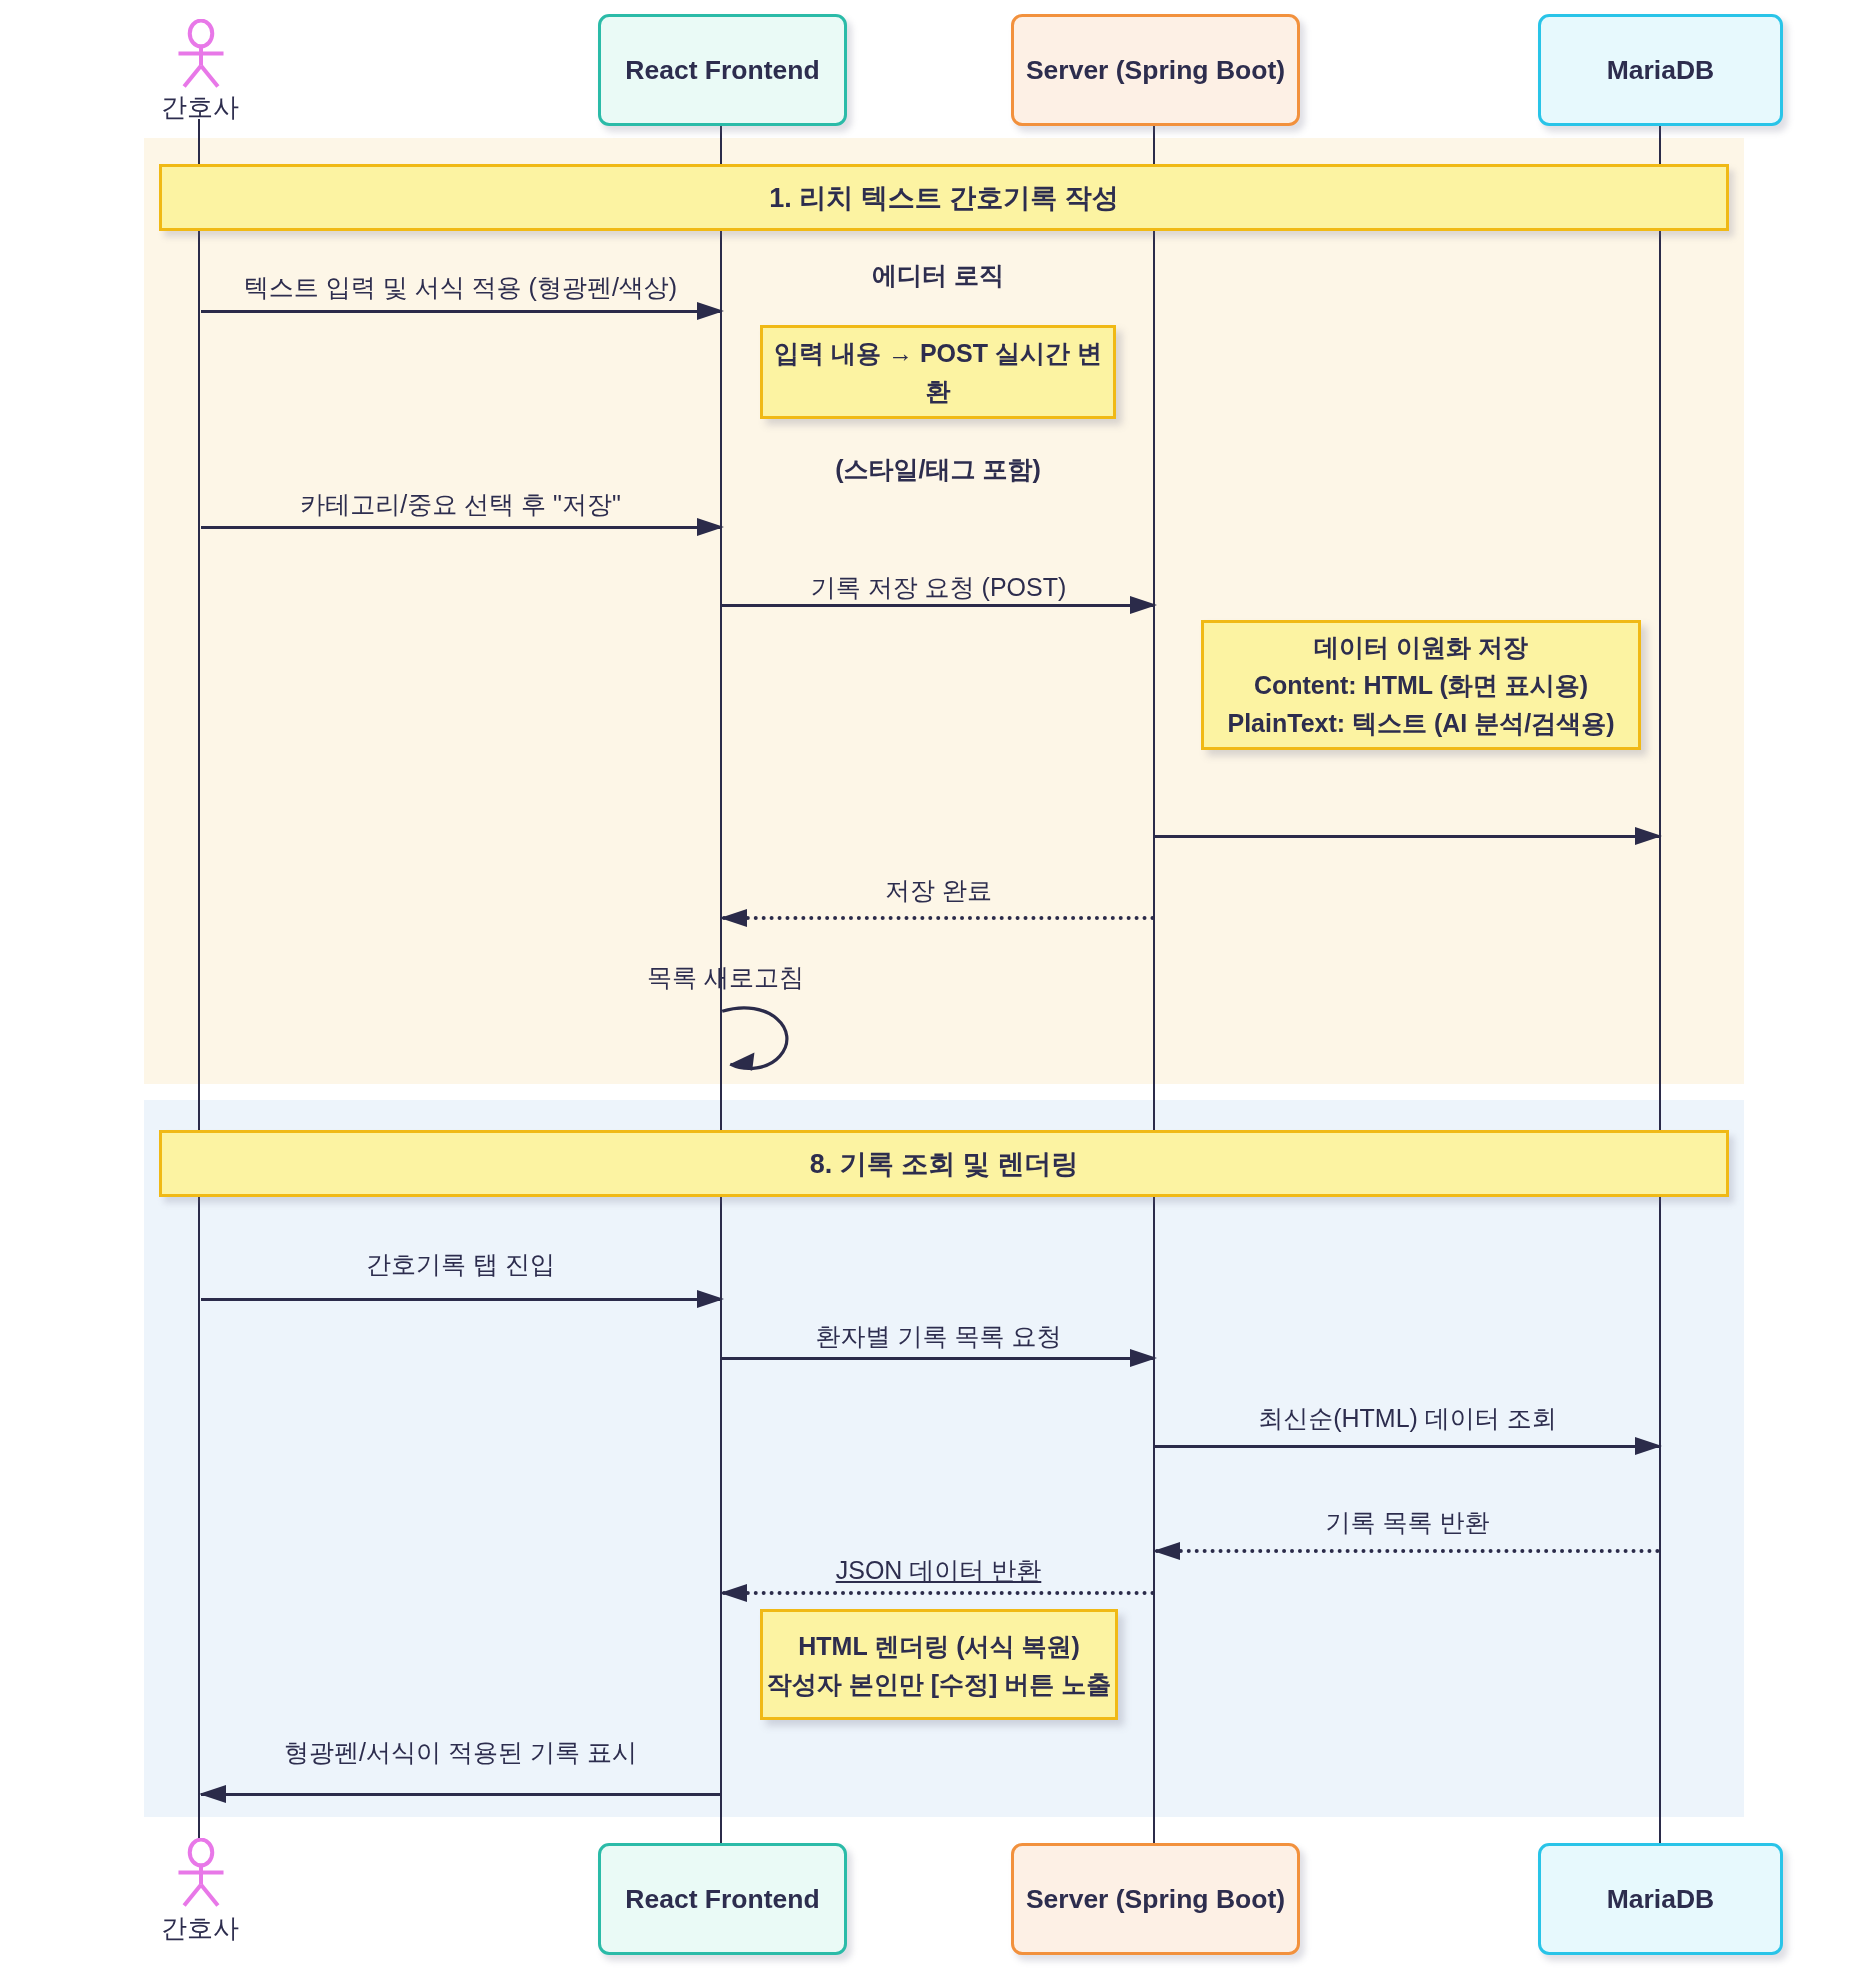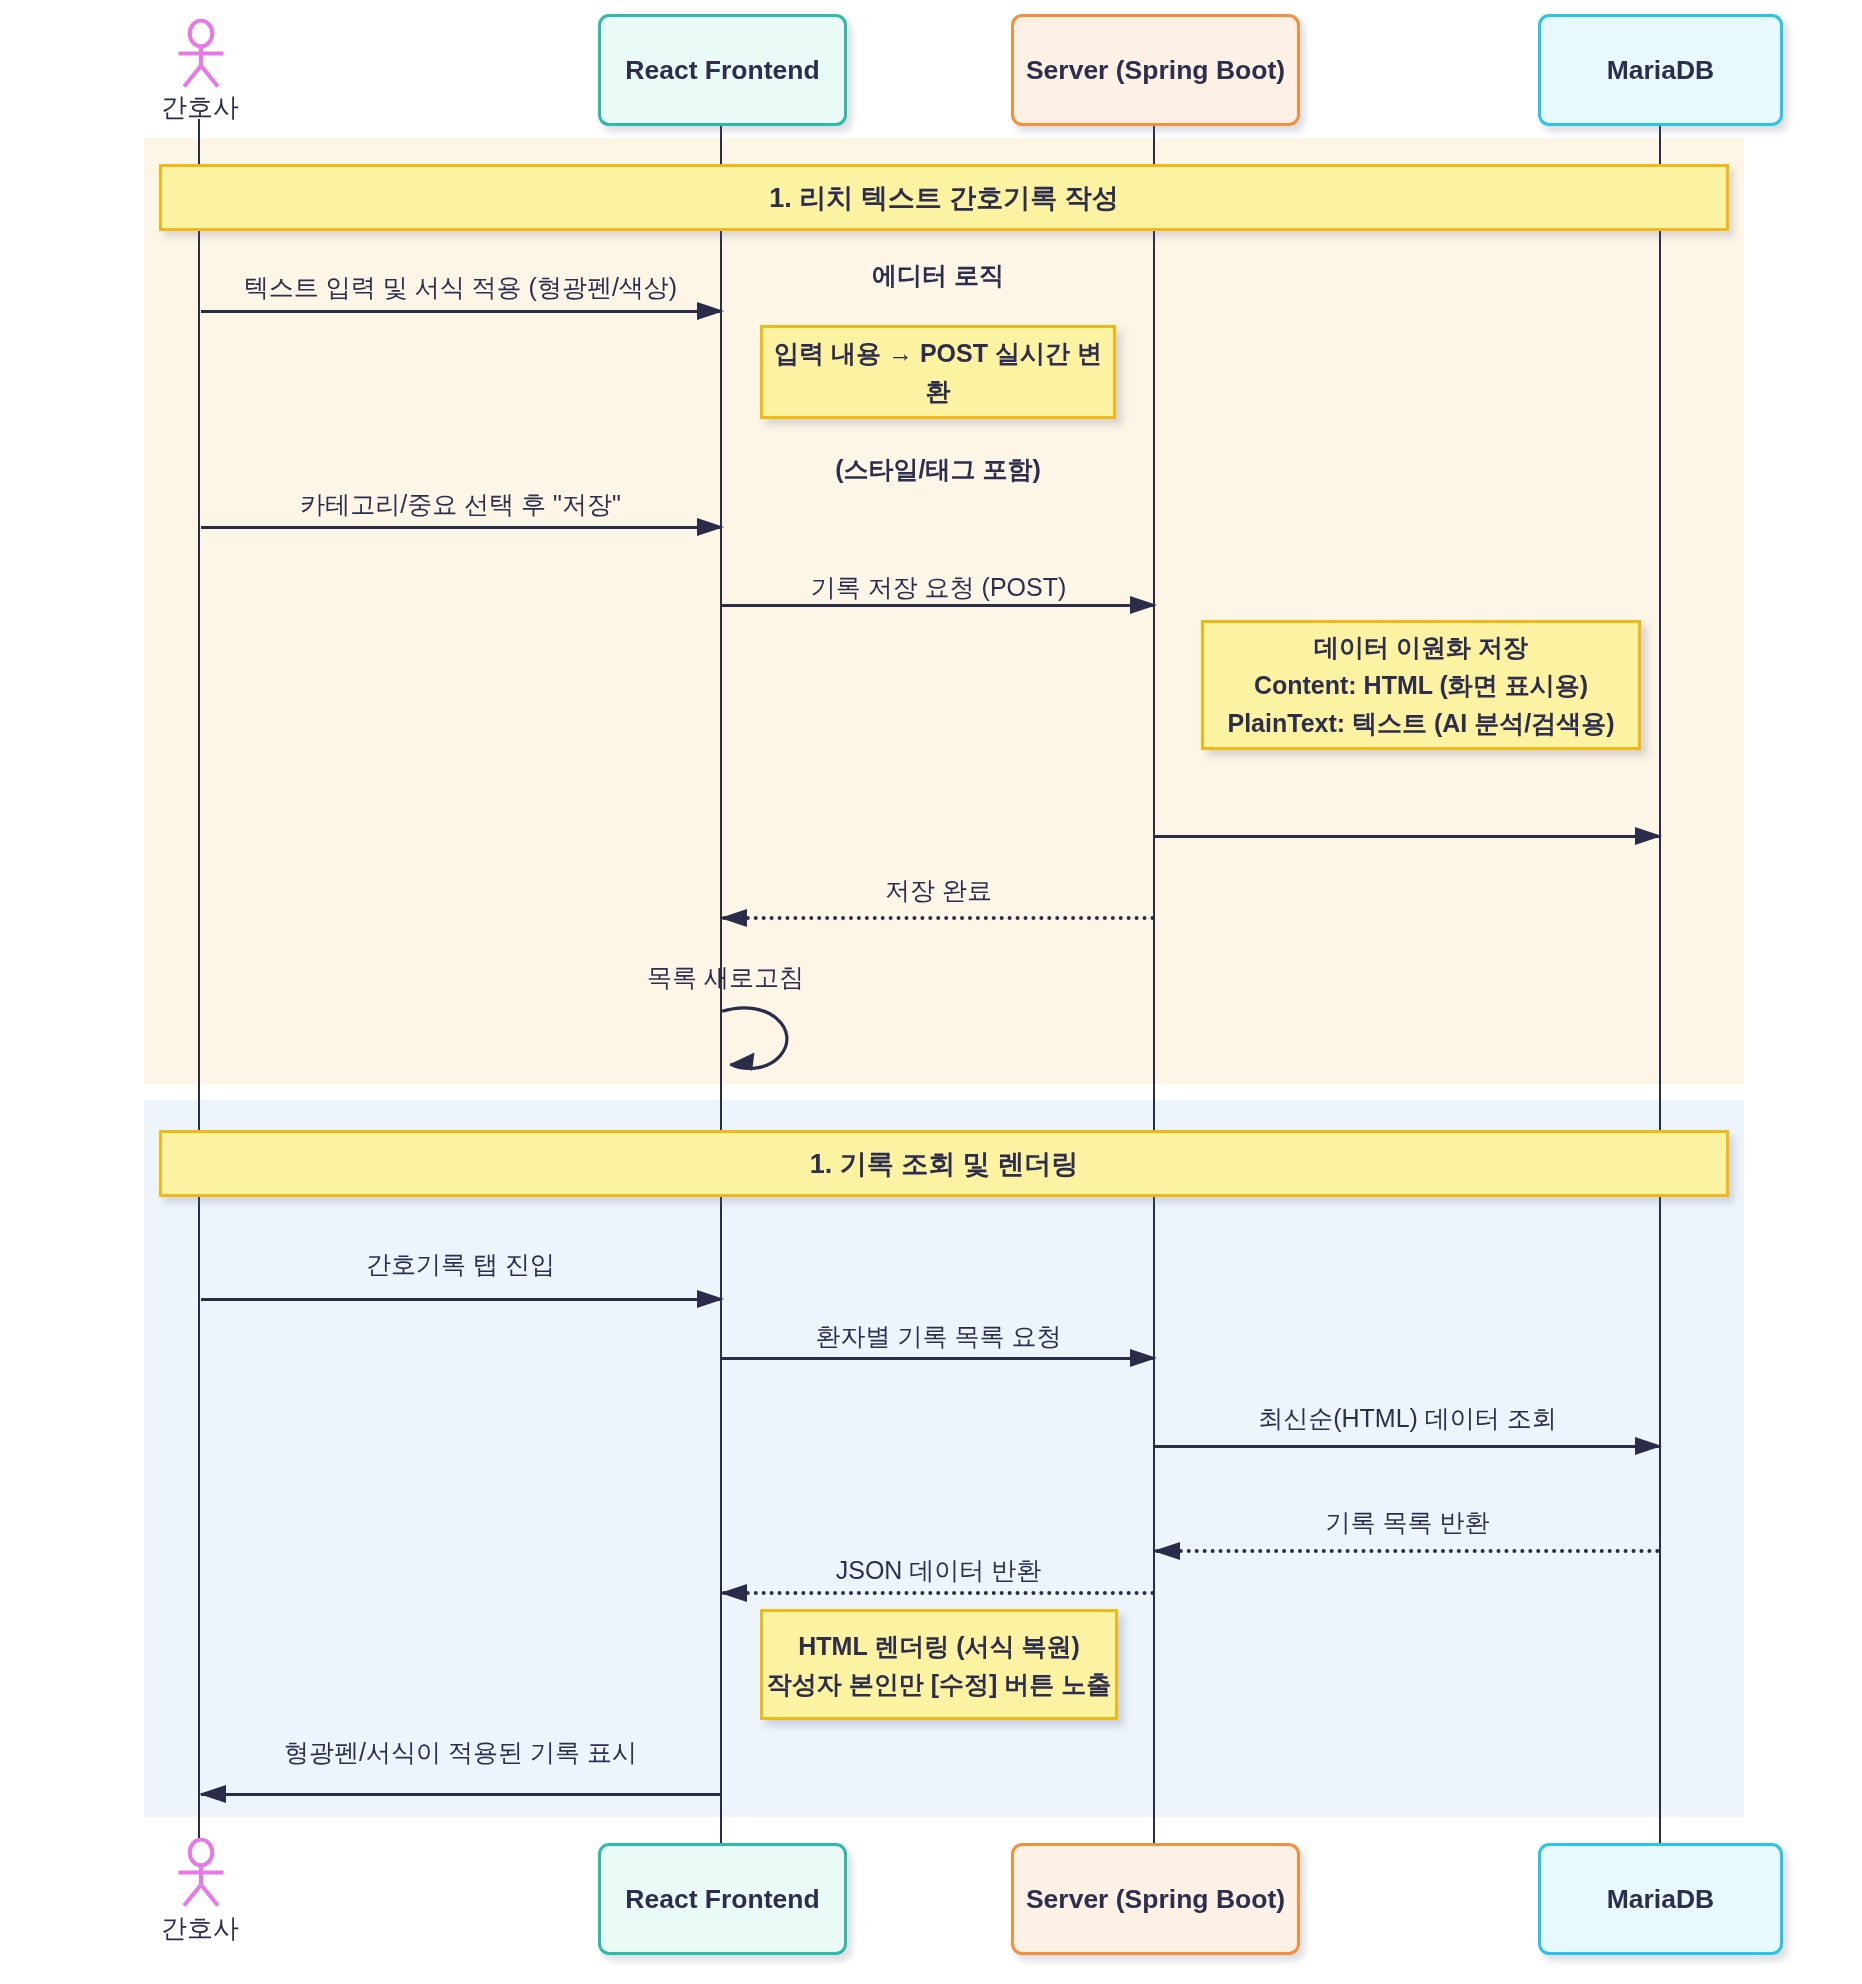--- a/index.html
+++ b/index.html
@@ -97,21 +97,21 @@
     <span>Server (Spring Boot)</span>
   </div>
   <div class="participant mariadb" style="left:1538px;top:14.4px;width:245px;">
     <span>MariaDB</span>
   </div>
 
   <div class="banner" style="top:164px;">
     <span>1. 리치 텍스트 간호기록 작성</span>
   </div>
   <div class="banner" style="top:1130px;">
-    <span>1. 기록 조회 및 렌더링</span>
+    <span>8. 기록 조회 및 렌더링</span>
   </div>
 
   <div class="msg-label" style="left:180px;top:271px;">텍스트 입력 및 서식 적용 (형광펜/색상)</div>
   <div class="arrow" style="left:201px;top:310px;width:521px;">
       <div class="head-right"></div>
     </div>
 
   <div class="note" style="left:760px;top:325px;width:356px;height:94px;gap:40px;">
     <div>에디터 로직</div>
     <div>입력 내용 → POST 실시간 변환</div>
@@ -162,21 +162,21 @@
   <div class="msg-label" style="left:1127px;top:1402px;">최신순(HTML) 데이터 조회</div>
   <div class="arrow" style="left:1155px;top:1445px;width:505px;">
       <div class="head-right"></div>
     </div>
 
   <div class="msg-label" style="left:1127px;top:1506px;">기록 목록 반환</div>
   <div class="arrow dashed" style="left:1155px;top:1549px;width:505px;">
       <div class="head-left"></div>
     </div>
 
-  <div class="msg-label" style="left:658px;top:1554px;">JSON 데이터 반환</div>
+  <div class="msg-label" style="left:658px;top:1554px;text-decoration:underline;">JSON 데이터 반환</div>
   <div class="arrow dashed" style="left:722px;top:1591px;width:433px;">
       <div class="head-left"></div>
     </div>
 
   <div class="note" style="left:760px;top:1609px;width:358px;height:111px;align-items:center;">
     <div>HTML 렌더링 (서식 복원)</div>
     <div>작성자 본인만 [수정] 버튼 노출</div>
   </div>
 
   <div class="msg-label" style="left:180px;top:1736px;">형광펜/서식이 적용된 기록 표시</div>

